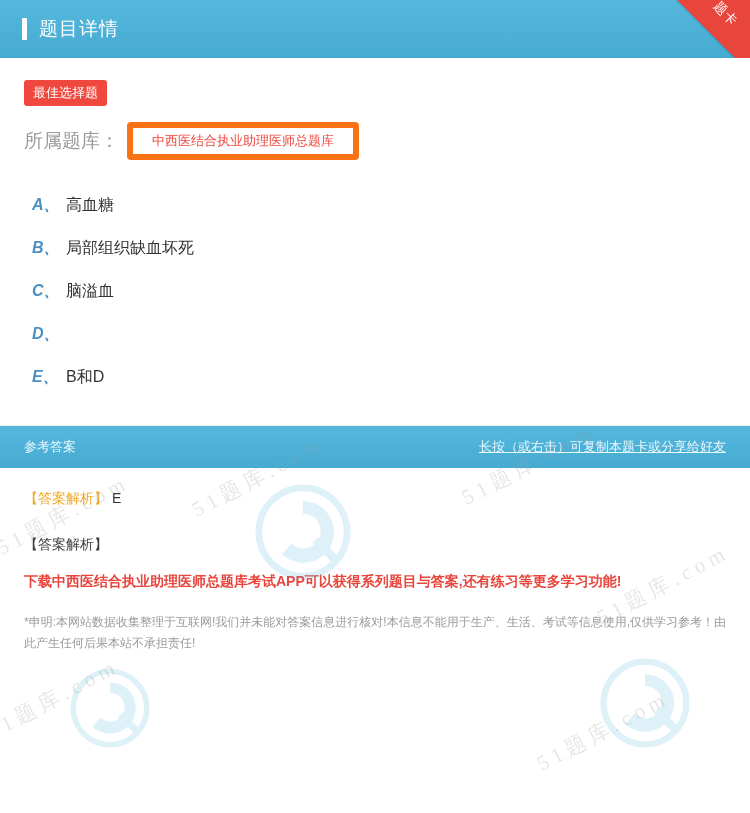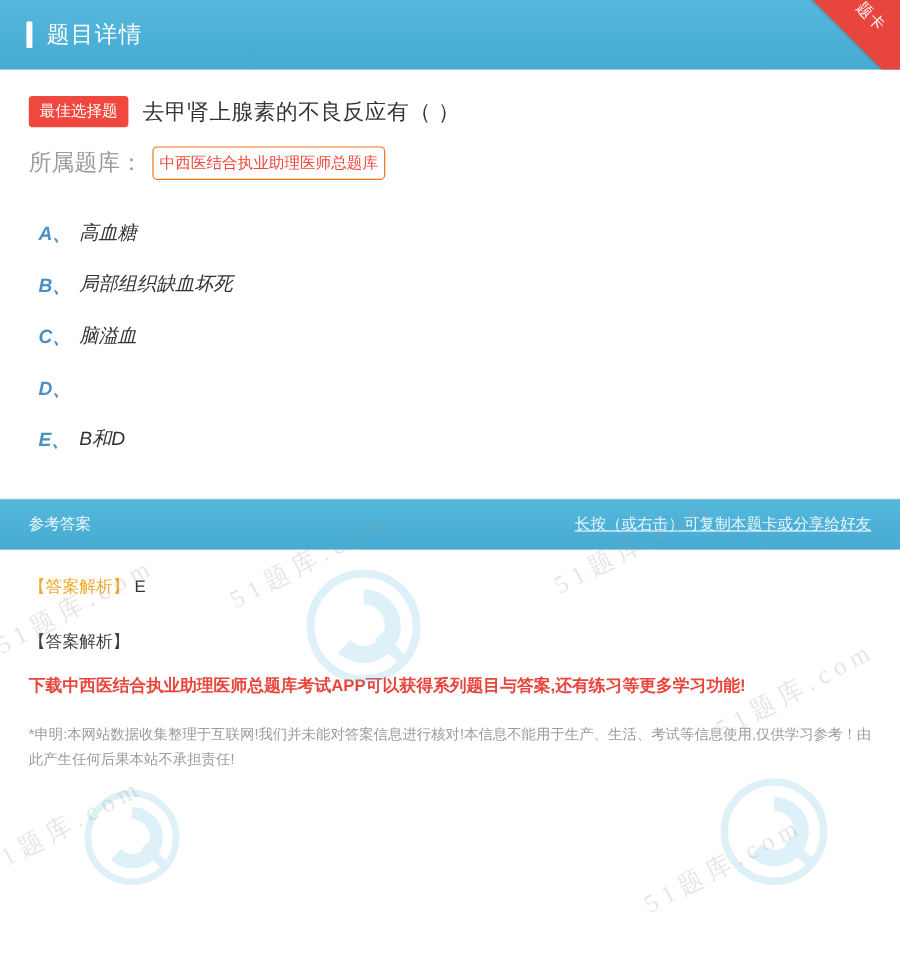--- a/index.html
+++ b/index.html
@@ -64,21 +64,22 @@
   }
 
   
   .qblock {
     padding: 22px 24px 6px 24px;
     position: relative;
     z-index: 3;
   }
   .qline {
     display: flex;
-    align-items: center;
+    align-items: flex-end;
+    gap: 33px;
   }
   .tag-best {
     background: #f0483e;
     color: #ffffff;
     font-size: 13px;
     padding: 4px 9px;
     border-radius: 3px;
     white-space: nowrap;
   }
   .qtext {
@@ -91,23 +92,23 @@
     display: flex;
     align-items: center;
     margin-top: 16px;
   }
   .bank-label {
     color: #9a9a9a;
     font-size: 19px;
   }
   .bank-pill {
     margin-left: 8px;
-    border: 1px solid #f97316;
+    border: 6px solid #f97316;
     border-radius: 4px;
-    padding: 4px 5px;
+    padding: 4px 19px;
     color: #f0483e;
     font-size: 13px;
     background: #fff;
   }
 
   
   .options {
     padding: 18px 24px 26px 24px;
     position: relative;
     z-index: 3;
@@ -122,21 +123,20 @@
     font-style: italic;
     font-size: 16px;
     width: 34px;
     flex: 0 0 34px;
     font-weight: bold;
   }
   .opt-text {
     color: #333333;
     font-size: 16px;
     line-height: 20px;
-    font-style: italic;
   }
 
   
   .answer-bar {
     background: #4fb3d9;
     background: linear-gradient(180deg, #55b7dc 0%, #46abd2 100%);
     height: 42px;
     display: flex;
     align-items: center;
     justify-content: space-between;
@@ -224,21 +224,20 @@
   <div class="header">
     <div class="header-bar"></div>
     <div class="header-title">题目详情</div>
     <div class="corner-ribbon"></div>
     <div class="corner-ribbon-text">题卡</div>
   </div>
 
   <div class="qblock">
     <div class="qline">
       <span class="tag-best">最佳选择题</span>
-      <span class="qtext">去甲肾上腺素的不良反应有（     ）</span>
     </div>
     <div class="bankline">
       <span class="bank-label">所属题库：</span>
       <span class="bank-pill">中西医结合执业助理医师总题库</span>
     </div>
   </div>
 
   <div class="options">
     <div class="option">
       <span class="opt-key">A、</span>

